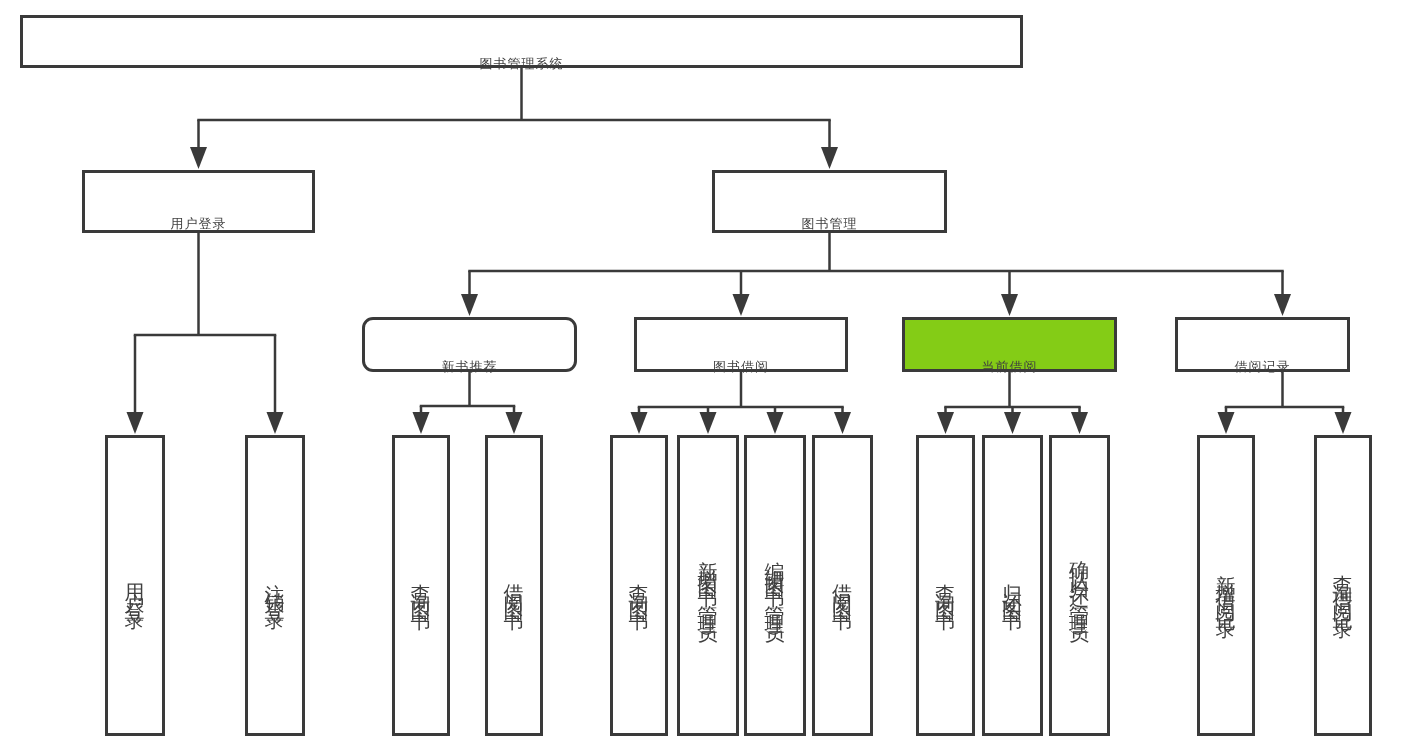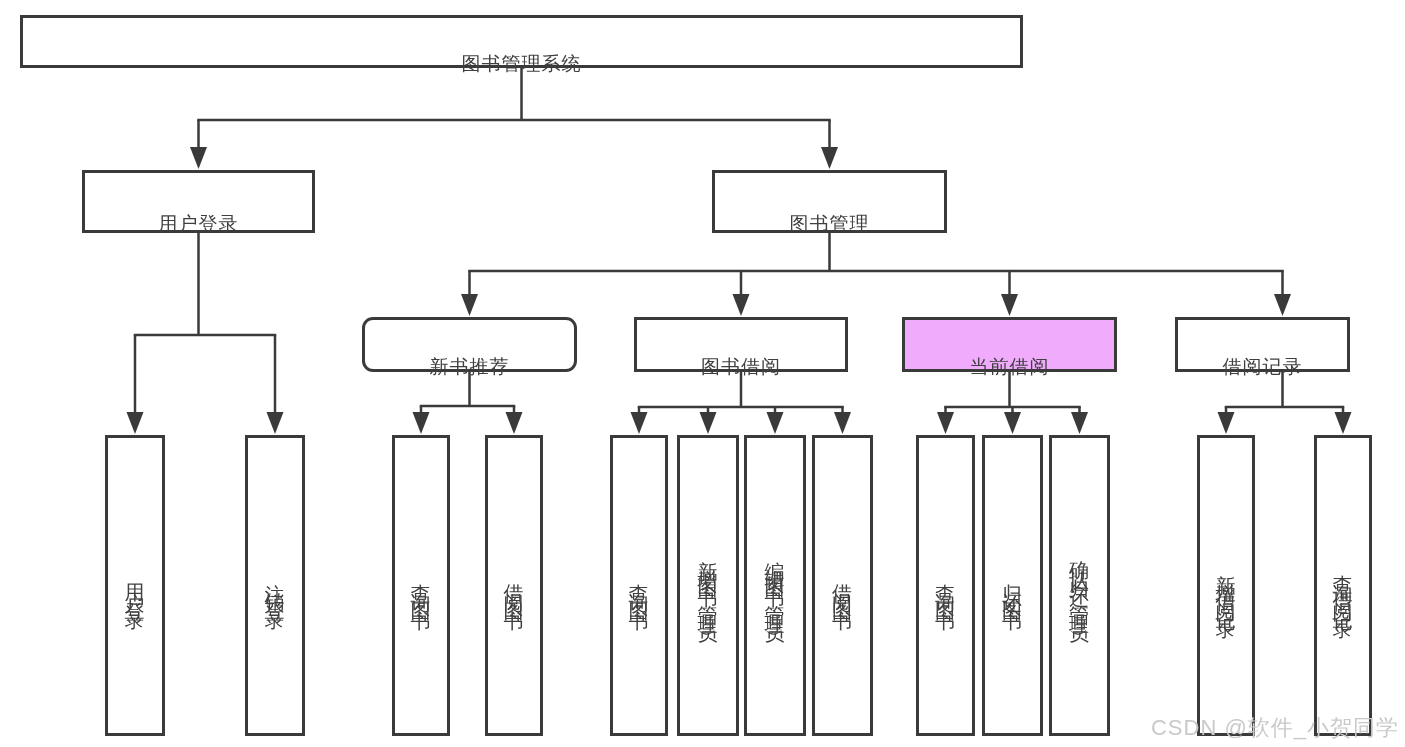--- a/index.html
+++ b/index.html
@@ -27,21 +27,21 @@
     position: absolute;
     box-sizing: border-box;
     background: #ffffff;
     border: 3px solid #3a3a3a;
     display: flex;
     align-items: center;
     justify-content: center;
     color: #3f3f3f;
   }
   .node.horizontal .node-label {
-    font-size: 19px;
+    font-size: 13px;
     letter-spacing: 1px;
     white-space: nowrap;
     margin-top: 44px;
   }
   .node.vertical .node-label {
     writing-mode: vertical-rl;
     text-orientation: mixed;
     font-size: 20px;
     letter-spacing: 9px;
     line-height: 1;
@@ -124,21 +124,21 @@
       </div>
       <div class="node horizontal" style="left: 712px; top: 170px; width: 235px; height: 63px; border-color: rgb(58, 58, 58); background: rgb(255, 255, 255);">
         <span class="node-label" style="color: rgb(63, 63, 63);">图书管理</span>
       </div>
       <div class="node horizontal" style="left: 362px; top: 317px; width: 215px; height: 55px; border-color: rgb(58, 58, 58); background: rgb(255, 255, 255); border-radius: 11px;">
         <span class="node-label" style="color: rgb(63, 63, 63);">新书推荐</span>
       </div>
       <div class="node horizontal" style="left: 634px; top: 317px; width: 214px; height: 55px; border-color: rgb(58, 58, 58); background: rgb(255, 255, 255);">
         <span class="node-label" style="color: rgb(63, 63, 63);">图书借阅</span>
       </div>
-      <div class="node horizontal" style="left: 902px; top: 317px; width: 215px; height: 55px; border-color: rgb(58, 58, 58); background: #f0abfc;">
+      <div class="node horizontal" style="left: 902px; top: 317px; width: 215px; height: 55px; border-color: rgb(58, 58, 58); background: #84cc16;">
         <span class="node-label" style="color: rgb(63, 63, 63);">当前借阅</span>
       </div>
       <div class="node horizontal" style="left: 1175px; top: 317px; width: 175px; height: 55px; border-color: rgb(58, 58, 58); background: rgb(255, 255, 255);">
         <span class="node-label" style="color: rgb(63, 63, 63);">借阅记录</span>
       </div>
       <div class="node vertical" style="left: 105px; top: 435px; width: 60px; height: 301px; border-color: rgb(58, 58, 58); background: rgb(255, 255, 255);">
         <span class="node-label" style="color: rgb(63, 63, 63);">用户登录</span>
       </div>
       <div class="node vertical" style="left: 245px; top: 435px; width: 60px; height: 301px; border-color: rgb(58, 58, 58); background: rgb(255, 255, 255);">
         <span class="node-label" style="color: rgb(63, 63, 63);">注销登录</span>
@@ -170,14 +170,13 @@
       <div class="node vertical" style="left: 1049px; top: 435px; width: 61px; height: 301px; border-color: rgb(58, 58, 58); background: rgb(255, 255, 255);">
         <span class="node-label" style="color: rgb(63, 63, 63);">确认归还（管理员）</span>
       </div>
       <div class="node vertical" style="left: 1197px; top: 435px; width: 58px; height: 301px; border-color: rgb(58, 58, 58); background: rgb(255, 255, 255);">
         <span class="node-label" style="color: rgb(63, 63, 63);">新增借阅记录</span>
       </div>
       <div class="node vertical" style="left: 1314px; top: 435px; width: 58px; height: 301px; border-color: rgb(58, 58, 58); background: rgb(255, 255, 255);">
         <span class="node-label" style="color: rgb(63, 63, 63);">查询借阅记录</span>
       </div>
     </div>
-  <div id="watermark" style="color: rgb(201, 201, 201);">CSDN @软件_小贺同学</div>
 </div>
 
 </body></html>

